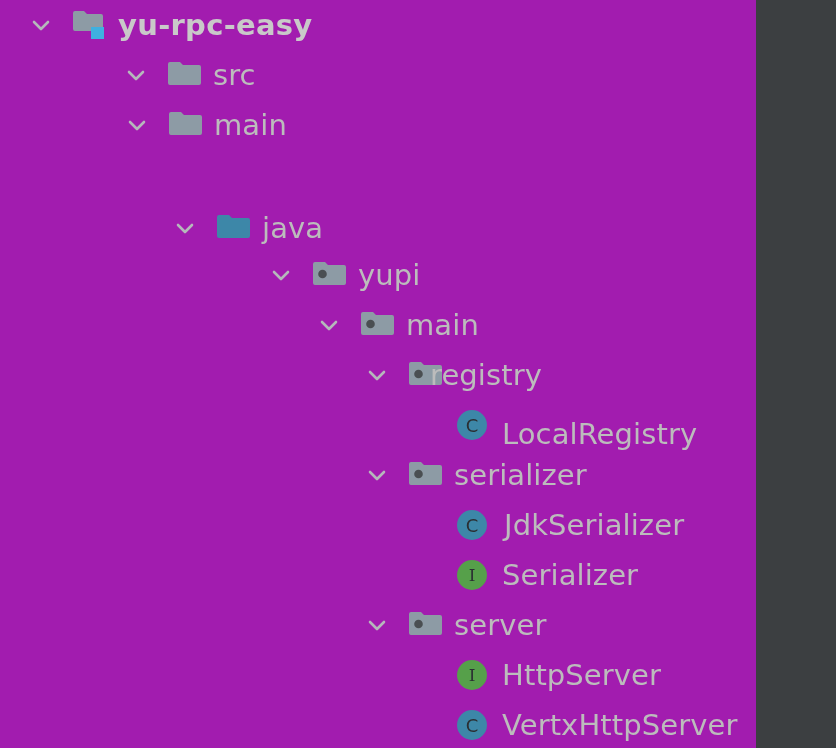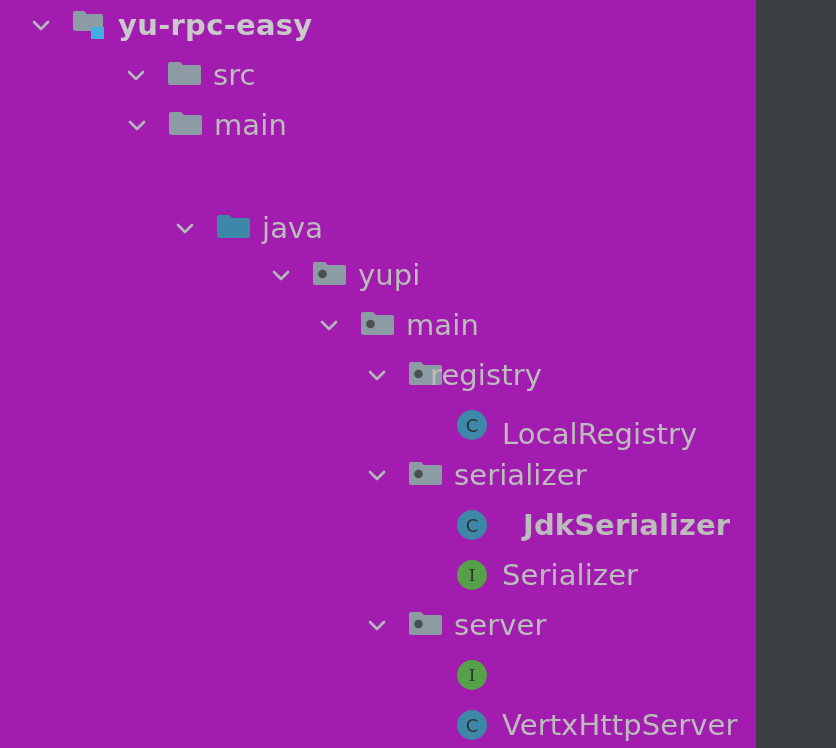--- a/index.html
+++ b/index.html
@@ -191,21 +191,21 @@
       </span>
       <span class="node-label" style="left: 454px;">serializer</span>
     </div>
     <div class="tree-row" style="top: 500px;">
       <span class="node-icon" style="left: 456px;">
         <svg width="32" height="32" viewBox="0 0 32 32">
           <circle cx="16" cy="16" r="15" fill="#3d87a8"></circle>
           <text x="16" y="16" fill="#2b3033" font-size="18" font-family="&quot;DejaVu Sans&quot;, sans-serif" text-anchor="middle" dominant-baseline="central">C</text>
         </svg>
       </span>
-      <span class="node-label" style="left: 523px; font-weight: bold;">JdkSerializer</span>
+      <span class="node-label" style="left: 504px;">JdkSerializer</span>
     </div>
     <div class="tree-row" style="top: 550px;">
       <span class="node-icon" style="left: 456px;">
         <svg width="32" height="32" viewBox="0 0 32 32">
           <circle cx="16" cy="16" r="15" fill="#56a04a"></circle>
           <text x="16" y="16" fill="#2b3033" font-size="17" font-family="&quot;DejaVu Serif&quot;, serif" text-anchor="middle" dominant-baseline="central">I</text>
         </svg>
       </span>
       <span class="node-label" style="left: 502px;">Serializer</span>
     </div>
@@ -223,20 +223,21 @@
       </span>
       <span class="node-label" style="left: 454px;">server</span>
     </div>
     <div class="tree-row" style="top: 650px;">
       <span class="node-icon" style="left: 456px;">
         <svg width="32" height="32" viewBox="0 0 32 32">
           <circle cx="16" cy="16" r="15" fill="#56a04a"></circle>
           <text x="16" y="16" fill="#2b3033" font-size="17" font-family="&quot;DejaVu Serif&quot;, serif" text-anchor="middle" dominant-baseline="central">I</text>
         </svg>
       </span>
+      <span class="node-label" style="left: 502px;">HttpServer</span>
     </div>
     <div class="tree-row" style="top: 700px;">
       <span class="node-icon" style="left: 456px;">
         <svg width="32" height="32" viewBox="0 0 32 32">
           <circle cx="16" cy="16" r="15" fill="#3d87a8"></circle>
           <text x="16" y="16" fill="#2b3033" font-size="18" font-family="&quot;DejaVu Sans&quot;, sans-serif" text-anchor="middle" dominant-baseline="central">C</text>
         </svg>
       </span>
       <span class="node-label" style="left: 502px;">VertxHttpServer</span>
     </div>

